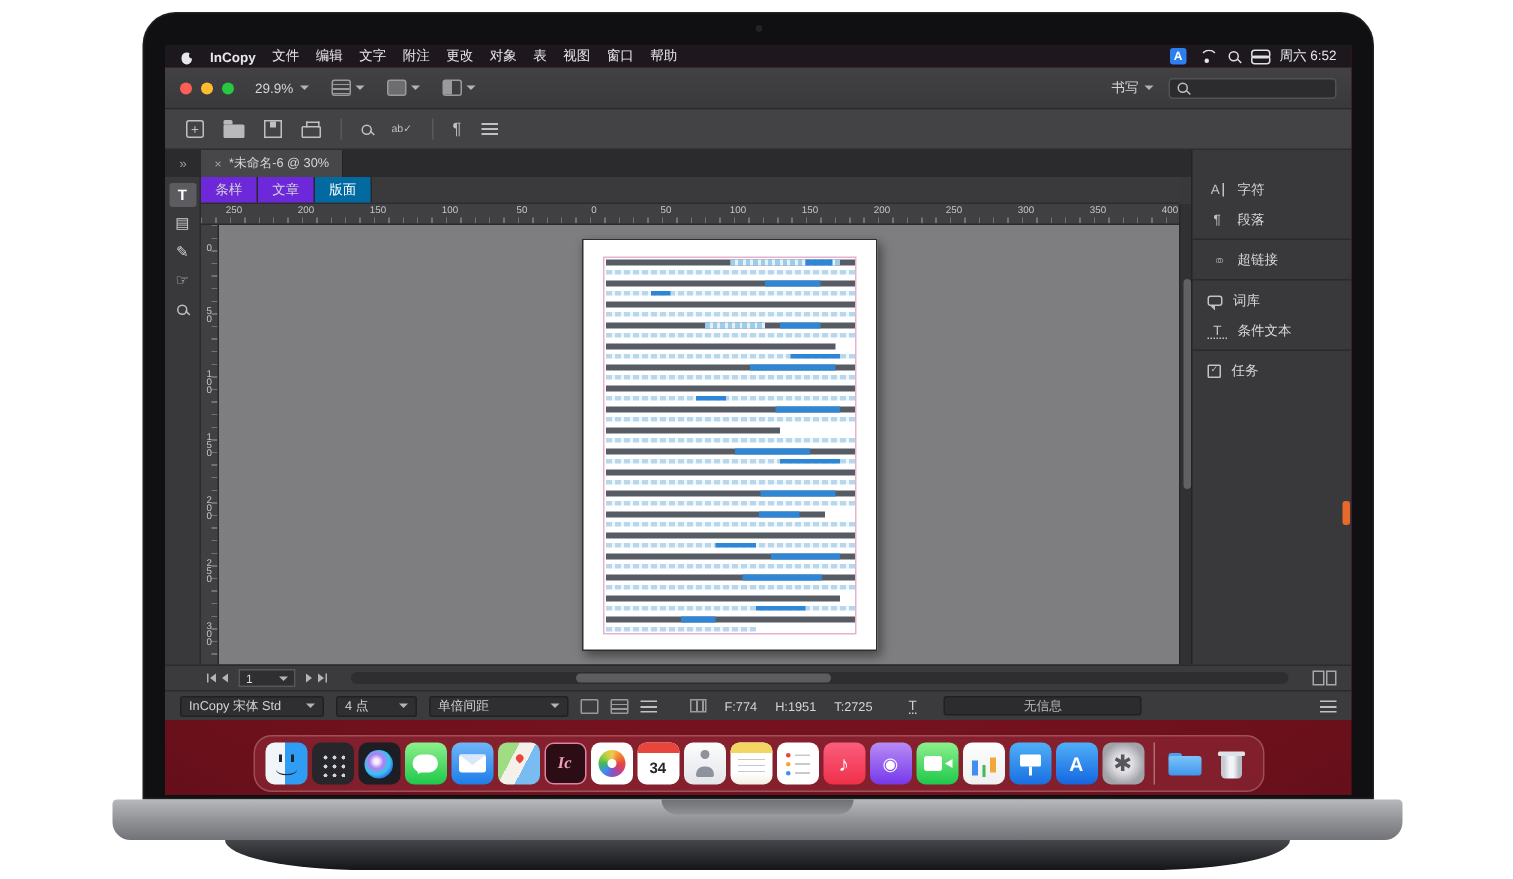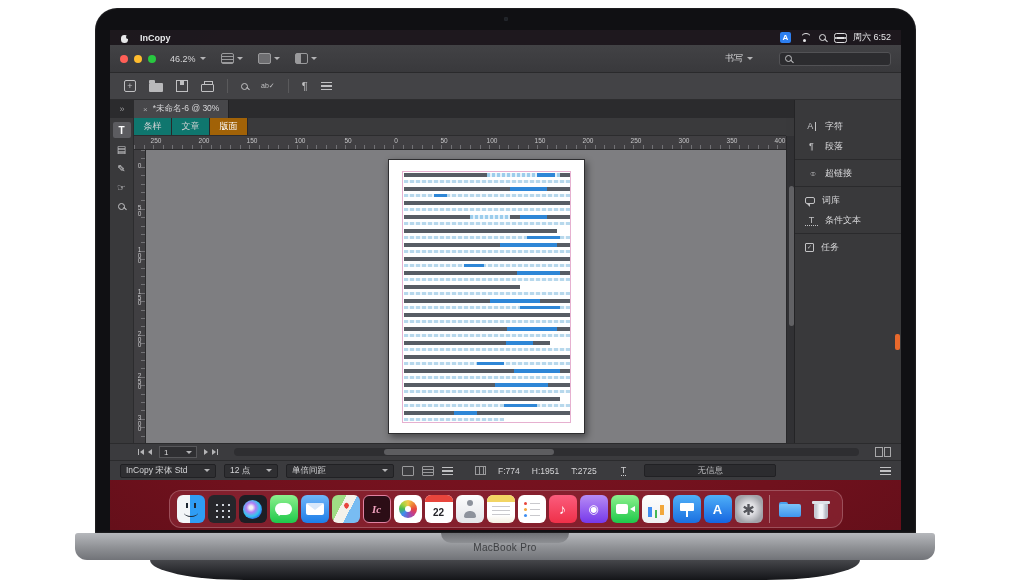--- a/index.html
+++ b/index.html
@@ -40,21 +40,21 @@
 .tl{display:flex;gap:6px;margin-right:14px;position:relative}
 .tl span{width:8px;height:8px;border-radius:50%}
 .tl-red{background:#ff5f57}.tl-yellow{background:#febc2e}.tl-green{background:#28c840}
 .zoom-ctl{display:flex;align-items:center;gap:4px;color:#d6d6d8;font-size:9px;position:relative}
 .chev{width:0;height:0;border-left:3px solid transparent;border-right:3px solid transparent;border-top:3.5px solid #b4b4b6;flex:none}
 .tb-group{display:flex;align-items:center;gap:3px;margin-left:15px;position:relative}
 .tb-ic{width:13px;height:11px;border:1px solid #9a9a9c;border-radius:2px}
 .tb-ic.g1{background:linear-gradient(transparent 0 2px,#9a9a9c 2px 3px,transparent 3px 5px,#9a9a9c 5px 6px,transparent 6px 8px,#9a9a9c 8px 9px,transparent 9px)}
 .tb-ic.g2{background:#6d6d70}
 .tb-ic.g3{background:linear-gradient(90deg,#9a9a9c 0 5px,transparent 5px)}
-.tb-right{margin-left:auto;display:flex;align-items:center;gap:26px;position:relative;z-index:2}
+.tb-right{margin-left:auto;display:flex;align-items:center;gap:10px;position:relative;z-index:2}
 .workspace{display:flex;gap:4px;align-items:center;color:#d6d6d8;font-size:9px;white-space:nowrap}
 .searchbox{width:112px;height:14px;background:#2c2c2f;border:1px solid #525255;border-radius:3px;display:flex;align-items:center;padding:0 5px;gap:4px}
 .toolbar{position:absolute;left:0;top:28px;right:0;height:27px;background:#434346;border-bottom:1px solid #2d2d2f;display:flex;align-items:center;gap:13px;padding:0 14px;color:#c4c4c6}
 .sep{width:1px;height:14px;background:#5a5a5c;flex:none}
 .ic-new-document{width:12px;height:12px;border:1px solid #c0c0c2;border-radius:2px;font-size:9px;line-height:10px;text-align:center;color:#c0c0c2}
 .ic-new-document::before{content:"+"}
 .ic-open-folder{width:14px;height:9px;background:#b9b9bb;border-radius:1px;position:relative;margin-top:3px}
 .ic-open-folder::before{content:"";position:absolute;left:0;top:-3px;width:6px;height:3px;background:#b9b9bb;border-radius:1px 1px 0 0}
 .ic-save{width:12px;height:12px;border:1px solid #c0c0c2;position:relative}
 .ic-save::before{content:"";position:absolute;left:3px;top:0;width:4px;height:4px;background:#c0c0c2}
@@ -69,22 +69,22 @@
 .tabstrip{position:absolute;left:0;top:55px;width:684px;height:18px;background:#2b2b2d;display:flex;align-items:center}
 .collapse-ic{width:24px;text-align:center;color:#9a9a9c;font-size:9px}
 .doc-tab{height:18px;display:flex;align-items:center;gap:5px;padding:0 9px;background:#47474a;border-right:1px solid #222224;color:#d6d6d8;font-size:8.5px;white-space:nowrap}
 .doc-tab .x{color:#a6a6a8;font-size:8px}
 
 .tools{position:absolute;left:0;top:73px;width:24px;height:325px;background:#39393b;border-right:1px solid #2c2c2e;display:flex;flex-direction:column;align-items:center;padding-top:4px;gap:3px}
 .tool{width:18px;height:16px;display:flex;align-items:center;justify-content:center;color:#cfcfd1;font-size:10px;border-radius:2px}
 .tool.active{background:#5c5c60;color:#fff;font-weight:bold}
 
 .viewtabs{position:absolute;left:24px;top:73px;width:652px;height:18px;background:#3a3a3c;border-bottom:1px solid #2c2c2e;display:flex}
-.vtab{min-width:38px;padding:0 7px;display:flex;align-items:center;justify-content:center;font-size:9px;color:#d2d2d4;background:#0f766e;border-right:1px solid #28282a}
-.vtab.active{background:#a16207;color:#fff}
+.vtab{min-width:38px;padding:0 7px;display:flex;align-items:center;justify-content:center;font-size:9px;color:#d2d2d4;background:#6d28d9;border-right:1px solid #28282a}
+.vtab.active{background:#0369a1;color:#fff}
 
 .hruler{position:absolute;left:24px;top:91px;width:652px;height:14px;background-color:#403f42;border-bottom:1px solid #2a2a2c;background-image:repeating-linear-gradient(90deg,rgba(195,195,200,.38) 0 1px,transparent 1px 9.6px);background-size:100% 4px;background-position:0 bottom;background-repeat:no-repeat;overflow:hidden}
 .hr-label{position:absolute;top:1px;font-size:6.5px;color:#c6c6c8;transform:translateX(-50%)}
 .vruler{position:absolute;left:24px;top:105px;width:12px;height:293px;background-color:#403f42;border-right:1px solid #2a2a2c;background-image:repeating-linear-gradient(180deg,rgba(195,195,200,.38) 0 1px,transparent 1px 8.4px);background-size:4px 100%;background-position:right 0;background-repeat:no-repeat;overflow:hidden}
 .vr-label{position:absolute;left:2px;font-size:6.5px;color:#c6c6c8;writing-mode:vertical-rl;text-orientation:upright;letter-spacing:-1.5px}
 
 .canvas{position:absolute;left:36px;top:105px;width:640px;height:293px;background:#7e7e81;overflow:hidden}
 .page{position:absolute;left:242px;top:9px;width:197px;height:275px;background:#fff;border:1px solid #2e2e30;box-shadow:2px 3px 7px rgba(0,0,0,.45)}
 .margin-guide{position:absolute;left:13px;top:11px;right:13px;bottom:10px;border:1px solid rgba(200,80,150,.45)}
 .textcol{position:absolute;left:15px;top:13px;width:166px}
@@ -201,39 +201,51 @@
 <body>
 
 <div class="stage">
   <div class="lid">
     <div class="camera"></div>
     <div class="screen">
 
       <div class="menubar">
         <span class="apple"></span>
         <span class="menu-app">InCopy</span>
+        <span class="menu-list">
+            <span class="menu-item">文件</span>
+            <span class="menu-item">编辑</span>
+            <span class="menu-item">文字</span>
+            <span class="menu-item">附注</span>
+            <span class="menu-item">更改</span>
+            <span class="menu-item">对象</span>
+            <span class="menu-item">表</span>
+            <span class="menu-item">视图</span>
+            <span class="menu-item">窗口</span>
+            <span class="menu-item">帮助</span>
+          </span>
         <span class="mb-right">
           <span class="input-badge">A</span>
           <span class="wifi"></span>
           <span class="mag"></span>
           <span class="cc"></span>
           <span class="clock">周六 6:52</span>
         </span>
       </div>
 
       <div class="app">
 
         <div class="titlebar">
           <span class="tl">
             <span class="tl-red"></span>
             <span class="tl-yellow"></span>
             <span class="tl-green"></span>
           </span>
           <span class="zoom-ctl">
-            <span>46.2%</span>
+            <span>29.9%</span>
             <span class="chev"></span>
           </span>
           <span class="tb-group">
               <span class="tb-ic g1"></span>
               <span class="chev"></span>
             </span>
           <span class="tb-group">
               <span class="tb-ic g2"></span>
               <span class="chev"></span>
             </span>
@@ -464,24 +476,24 @@
               <i></i>
             </span>
         </div>
 
         <div class="statusbar">
           <span class="sb-select" style="width:96px">
             <span>InCopy 宋体 Std</span>
             <span class="chev"></span>
           </span>
           <span class="sb-select" style="width:54px">
-            <span>12 点</span>
+            <span>4 点</span>
             <span class="chev"></span>
           </span>
-          <span class="sb-select" style="width:108px">
+          <span class="sb-select" style="width:93px">
             <span>单倍间距</span>
             <span class="chev"></span>
           </span>
           <span class="sb-mini"></span>
           <span class="sb-mini m2"></span>
           <span class="ic-lines"></span>
           <span class="sb-counts">
             <span class="sb-grid"></span>
             <span>F:774</span>
             <span>H:1951</span>
@@ -504,21 +516,21 @@
             <span class="dock-icon di-launchpad"></span>
             <span class="dock-icon di-siri"></span>
             <span class="dock-icon di-messages"></span>
             <span class="dock-icon di-mail"></span>
             <span class="dock-icon di-maps"></span>
             <span class="dock-icon di-incopy">
               <span class="glyph">Ic</span>
             </span>
             <span class="dock-icon di-photos"></span>
             <span class="dock-icon di-calendar">
-              <span class="glyph">22</span>
+              <span class="glyph">34</span>
             </span>
             <span class="dock-icon di-contacts"></span>
             <span class="dock-icon di-notes"></span>
             <span class="dock-icon di-reminders"></span>
             <span class="dock-icon di-music"></span>
             <span class="dock-icon di-podcasts"></span>
             <span class="dock-icon di-facetime"></span>
             <span class="dock-icon di-numbers"></span>
             <span class="dock-icon di-keynote"></span>
             <span class="dock-icon di-app-store">
@@ -531,16 +543,15 @@
           <span class="dock-icon di-downloads"></span>
           <span class="dock-icon di-trash"></span>
         </span>
       </div>
 
     </div>
   </div>
 
   <div class="base">
     <div class="base-notch"></div>
-    <div class="base-label">MacBook Pro</div>
   </div>
   <div class="lip"></div>
 </div>
 
 </body></html>

